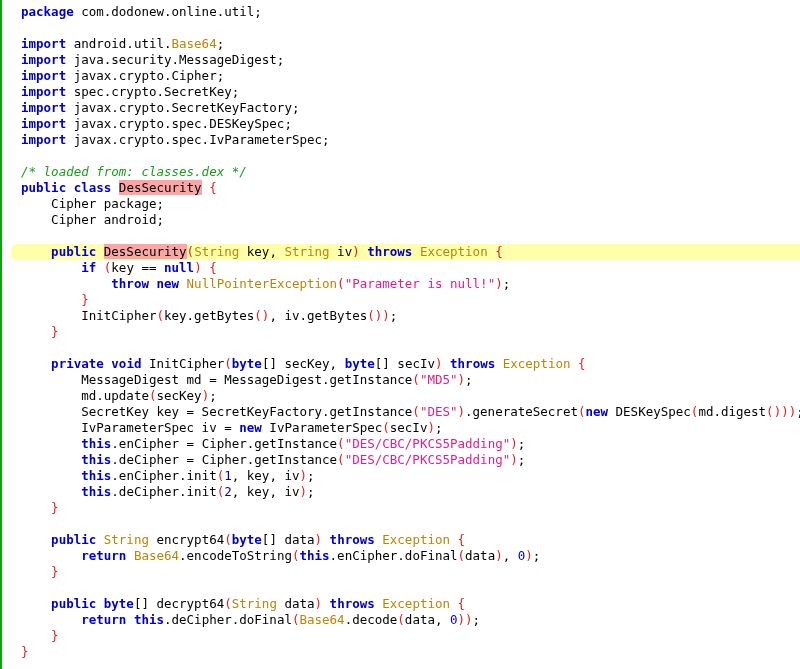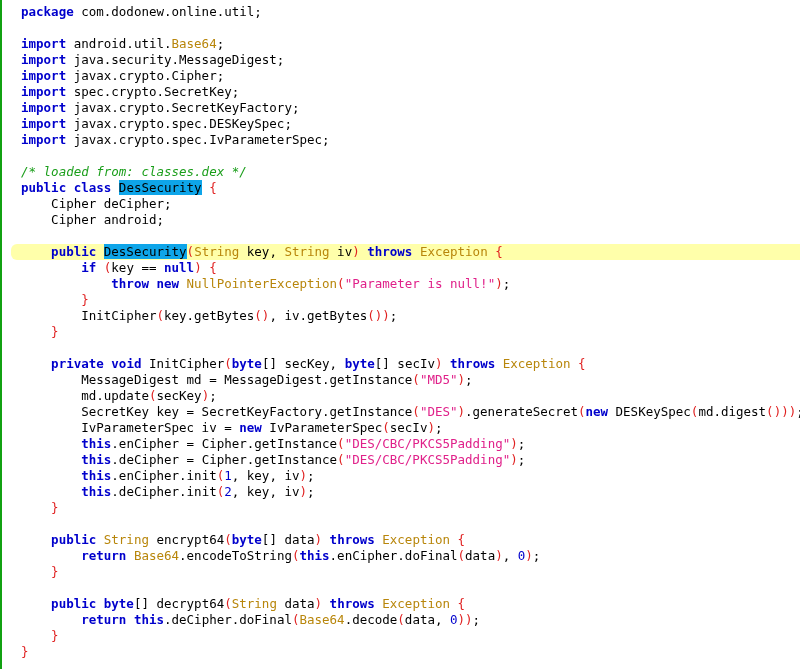--- a/index.html
+++ b/index.html
@@ -42,21 +42,21 @@
   }
   
   .kw   {color:#0000cc;font-weight:bold;}
   .type {color:#b8860b;}
   .str  {color:#e0218a;}
   .cmt  {color:#1a9e1a;font-style:italic;}
   .pun  {color:#e02020;}
   .num  {color:#0000cc;}
   .plain{color:#000000;}
   .hl{
-    background:#0ea5e9;
+    background:#fca5a5;
     color:#000000;
   }
   
   .caret{
     display:inline-block;
     width:2px;height:14px;
     background:#e00000;
     vertical-align:-3px;
     margin-right:-2px;
   }
@@ -72,21 +72,21 @@
       <div class="line"><span class="kw">import</span><span class="plain"> android.util.</span><span class="type">Base64</span><span class="plain">;</span></div>
       <div class="line"><span class="kw">import</span><span class="plain"> java.security.MessageDigest;</span></div>
       <div class="line"><span class="kw">import</span><span class="plain"> javax.crypto.Cipher;</span></div>
       <div class="line"><span class="kw">import</span><span class="plain"> spec.crypto.SecretKey;</span></div>
       <div class="line"><span class="kw">import</span><span class="plain"> javax.crypto.SecretKeyFactory;</span></div>
       <div class="line"><span class="kw">import</span><span class="plain"> javax.crypto.spec.DESKeySpec;</span></div>
       <div class="line"><span class="kw">import</span><span class="plain"> javax.crypto.spec.IvParameterSpec;</span></div>
       <div class="line">&nbsp;</div>
       <div class="line"><span class="cmt">/* loaded from: classes.dex */</span></div>
       <div class="line"><span class="kw">public</span><span class="plain"> </span><span class="kw">class</span><span class="plain"> </span><span class="hl">DesSecurity</span><span class="plain"> </span><span class="pun">{</span></div>
-      <div class="line"><span class="plain">    Cipher deCipher;</span></div>
+      <div class="line"><span class="plain">    Cipher package;</span></div>
       <div class="line"><span class="plain">    Cipher android;</span></div>
       <div class="line">&nbsp;</div>
       <div class="line current"><span class="plain">    </span><span class="kw">public</span><span class="plain"> </span><span class="caret"></span><span class="hl">DesSecurity</span><span class="pun">(</span><span class="type">String</span><span class="plain"> key, </span><span class="type">String</span><span class="plain"> iv</span><span class="pun">)</span><span class="plain"> </span><span class="kw">throws</span><span class="plain"> </span><span class="type">Exception</span><span class="plain"> </span><span class="pun">{</span></div>
       <div class="line"><span class="plain">        </span><span class="kw">if</span><span class="plain"> </span><span class="pun">(</span><span class="plain">key == </span><span class="kw">null</span><span class="pun">)</span><span class="plain"> </span><span class="pun">{</span></div>
       <div class="line"><span class="plain">            </span><span class="kw">throw</span><span class="plain"> </span><span class="kw">new</span><span class="plain"> </span><span class="type">NullPointerException</span><span class="pun">(</span><span class="str">"Parameter is null!"</span><span class="pun">)</span><span class="plain">;</span></div>
       <div class="line"><span class="plain">        </span><span class="pun">}</span></div>
       <div class="line"><span class="plain">        InitCipher</span><span class="pun">(</span><span class="plain">key.getBytes</span><span class="pun">()</span><span class="plain">, iv.getBytes</span><span class="pun">())</span><span class="plain">;</span></div>
       <div class="line"><span class="plain">    </span><span class="pun">}</span></div>
       <div class="line">&nbsp;</div>
       <div class="line"><span class="plain">    </span><span class="kw">private</span><span class="plain"> </span><span class="kw">void</span><span class="plain"> InitCipher</span><span class="pun">(</span><span class="kw">byte</span><span class="plain">[] secKey, </span><span class="kw">byte</span><span class="plain">[] secIv</span><span class="pun">)</span><span class="plain"> </span><span class="kw">throws</span><span class="plain"> </span><span class="type">Exception</span><span class="plain"> </span><span class="pun">{</span></div>

